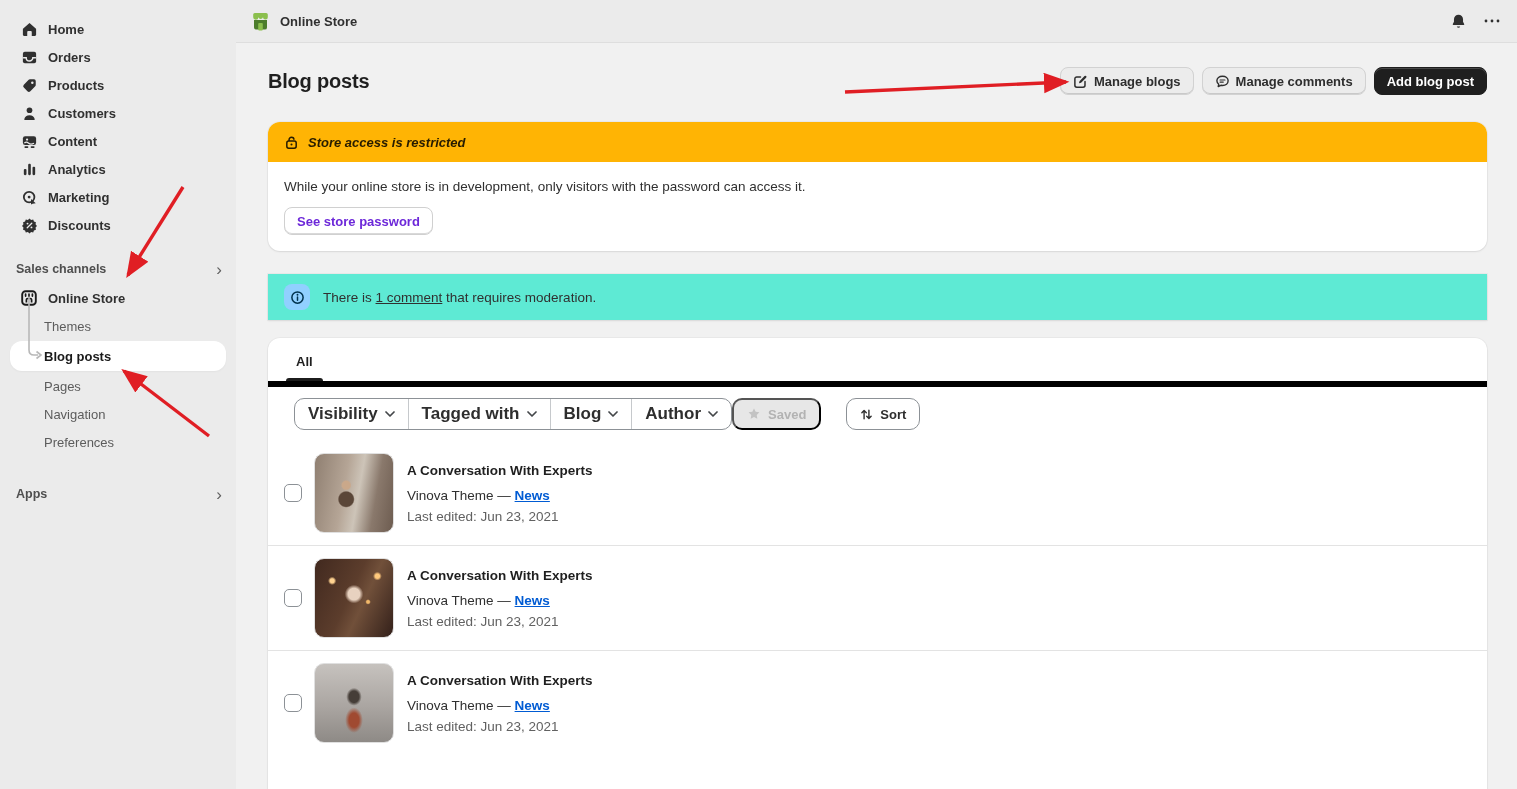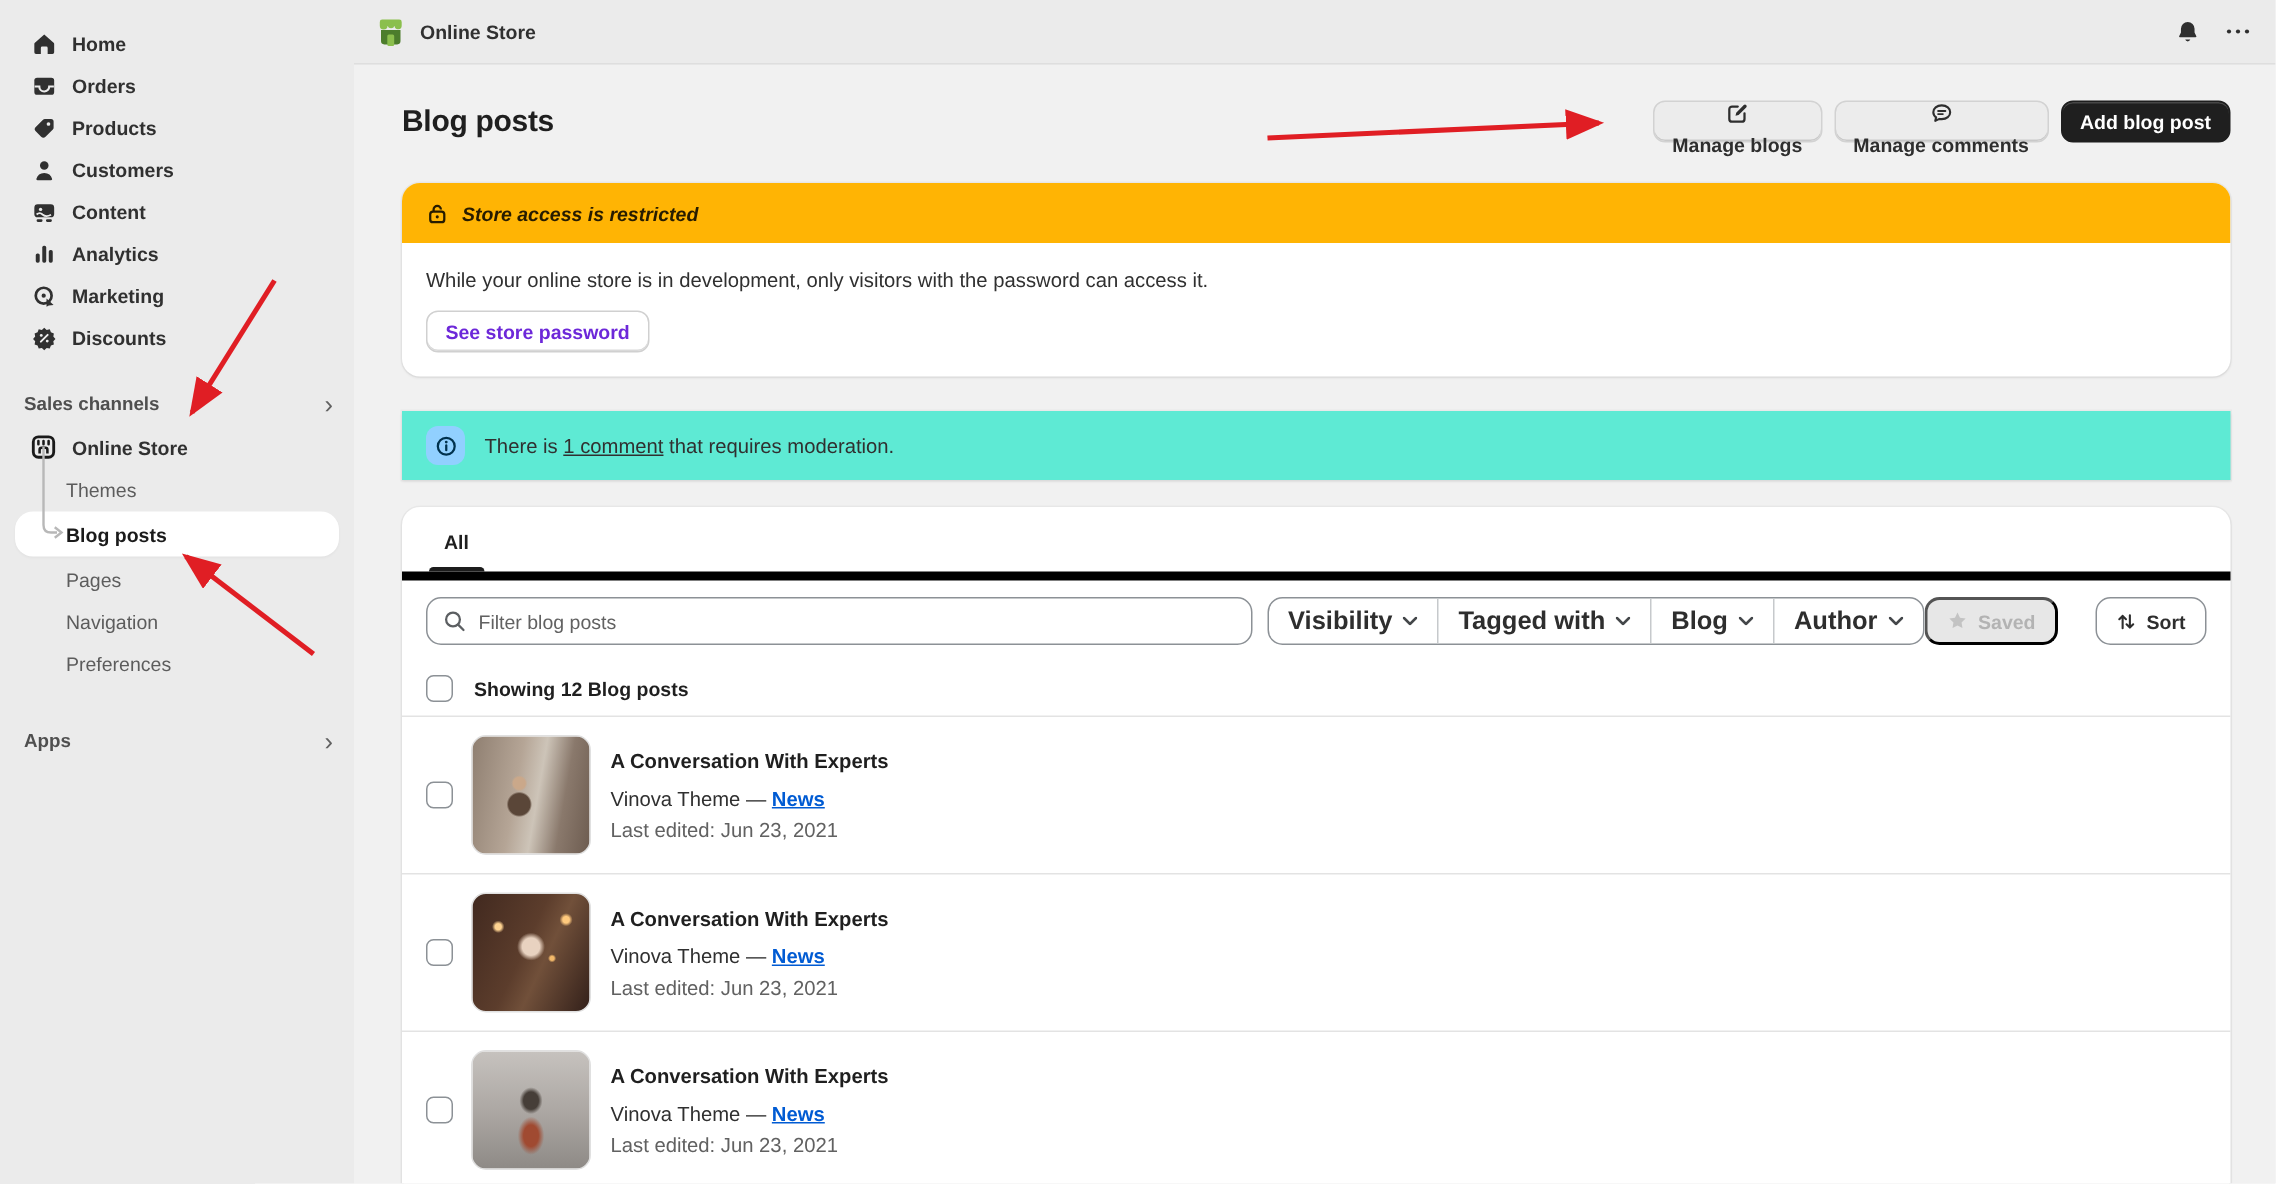--- a/index.html
+++ b/index.html
@@ -23,21 +23,21 @@
   .main { flex:1; display:flex; flex-direction:column; background:#f1f1f1; }
   .topbar { height:43px; background:#ebebeb; border-bottom:1px solid #dedede; display:flex; align-items:center; justify-content:space-between; padding:0 16px 0 14px; }
   .topbar-left { display:flex; align-items:center; gap:9px; font-size:13px; font-weight:600; color:#303030; }
   .topbar-right { display:flex; align-items:center; gap:16px; }
   .content { flex:1; padding:0 30px 0 32px; overflow:hidden; }
 
   .page-header { margin-top:24px; display:flex; align-items:center; justify-content:space-between; }
   .page-title { font-size:20px; font-weight:700; letter-spacing:-0.2px; color:#1f1f1f; }
   .actions { display:flex; align-items:center; gap:8px; }
   .btn { display:inline-flex; align-items:center; gap:6px; height:28px; padding:0 12px; border-radius:8px; font-size:13px; font-weight:600; cursor:pointer; border:1px solid transparent; }
-  .btn-secondary { background:#ececec; border-color:#d2d2d2; color:#2e2e2e; box-shadow:inset 0 -1px 0 #c9c9c9;flex-direction:column; }
+  .btn-secondary { background:#ececec; border-color:#d2d2d2; color:#2e2e2e; box-shadow:inset 0 -1px 0 #c9c9c9; }
   .btn-primary { background:#1f1f1f; color:#ffffff; box-shadow:inset 0 1px 0 rgba(255,255,255,.18); border-color:#1f1f1f; }
   .btn-plain-white { background:#ffffff; border-color:#d0d0d0; color:#6d28d9; box-shadow:inset 0 -1px 0 #d9d9d9; }
 
   
   .banner { margin-top:27px; background:#ffffff; border-radius:12px; overflow:hidden; box-shadow:0 1px 2px rgba(0,0,0,.08), 0 0 0 1px rgba(0,0,0,.03); }
   .banner-head { background:#ffb404; height:40px; display:flex; align-items:center; gap:9px; padding:0 16px; font-size:13px; font-weight:700; color:#271c00;font-style:italic; }
   .banner-body { padding:17px 16px 16px; font-size:13.5px; color:#303030; }
   .banner-body .btn { margin-top:13px; }
 
   .info-banner { margin-top:23px; background:#5eead4; border-radius:0; display:flex; align-items:center; gap:13px; padding:10px 16px; box-shadow:0 1px 2px rgba(0,0,0,.08), 0 0 0 1px rgba(0,0,0,.03); }
@@ -310,29 +310,20 @@
 
       <div class="card">
 
         <div class="tabs">
           <div class="tab active">
             <span>All</span>
           </div>
         </div>
 
         <div class="filter-row">
-          <div class="search-box">
-            <span class="search-icon">
-                <svg class="glyph" width="16" height="16" viewBox="0 0 16 16">
-                  <circle cx="7" cy="7" r="4.6" stroke="#5c5f62" stroke-width="1.5" fill="none"></circle>
-                  <path d="M10.4 10.4 L14 14" stroke="#5c5f62" stroke-width="1.5" stroke-linecap="round"></path>
-                </svg>
-              </span>
-            <input type="text" placeholder="Filter blog posts" style="">
-          </div>
           <div class="filter-group">
             <div class="filter-seg">
               <span>Visibility</span>
               <span>
                   <svg class="glyph" width="10" height="6" viewBox="0 0 10 6">
                     <path d="M1 1 L5 5 L9 1" stroke="#44474a" stroke-width="1.7" fill="none" stroke-linecap="round" stroke-linejoin="round"></path>
                   </svg>
                 </span>
             </div>
             <div class="filter-seg">
@@ -372,24 +363,20 @@
             <span>
                 <svg class="glyph" width="13" height="13" viewBox="0 0 14 14">
                   <path d="M4.4 11.6 V2.8 M4.4 2.8 L2 5.2 M4.4 2.8 L6.8 5.2" stroke="#2e2e2e" stroke-width="1.5" fill="none" stroke-linecap="round" stroke-linejoin="round"></path>
                   <path d="M9.6 2.4 V11.2 M9.6 11.2 L7.2 8.8 M9.6 11.2 L12 8.8" stroke="#2e2e2e" stroke-width="1.5" fill="none" stroke-linecap="round" stroke-linejoin="round"></path>
                 </svg>
               </span>
             <span>Sort</span>
           </button>
         </div>
 
-        <div class="summary-row">
-          <span class="checkbox"></span>
-          <span class="label">Showing 12 Blog posts</span>
-        </div>
 
         <div class="post-row">
           <span class="checkbox"></span>
           <div class="thumb thumb-0"></div>
           <div class="post-info">
             <div class="post-title">A Conversation With Experts</div>
             <div class="post-line2"><span>Vinova Theme</span><span> — </span><a href="#">News</a></div>
             <div class="post-date">Last edited: Jun 23, 2021</div>
           </div>
         </div>

